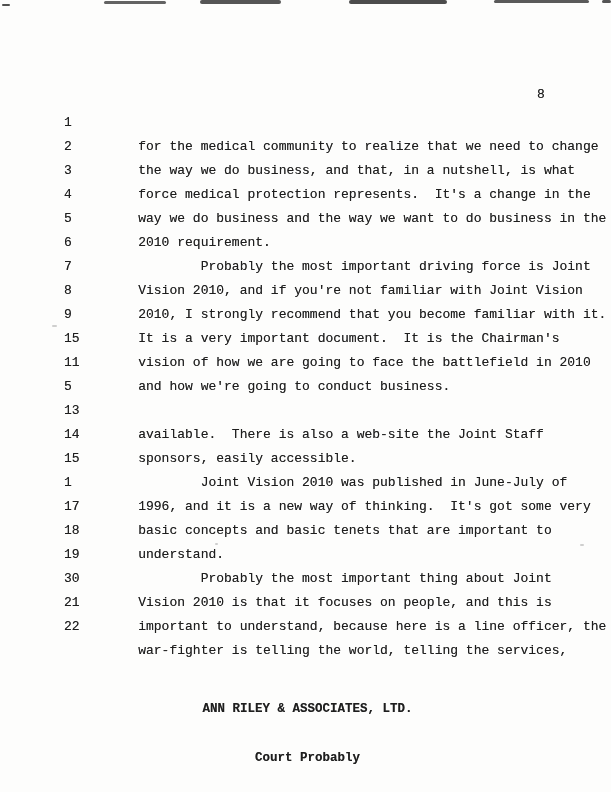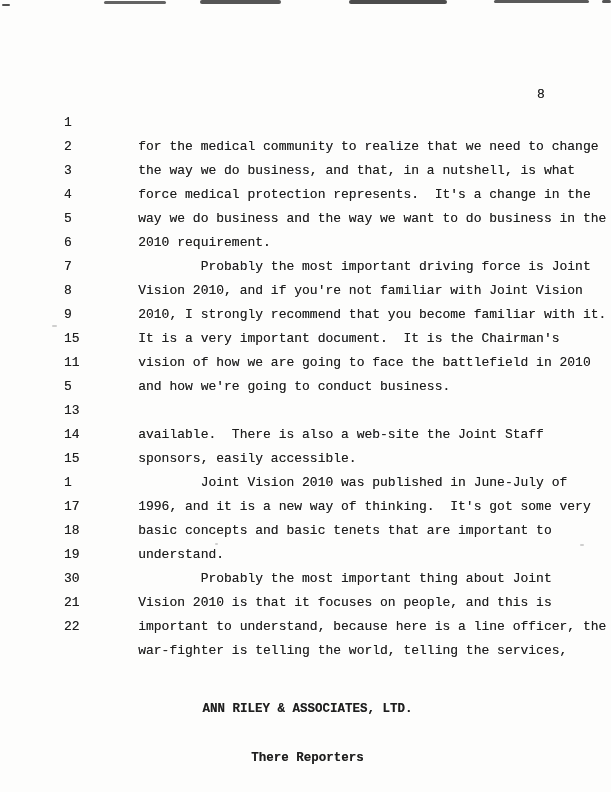--- a/index.html
+++ b/index.html
@@ -191,21 +191,21 @@
   </div>
 
   <div class="line">
     <span class="num">22</span><span class="txt">war-fighter is telling the world, telling the services,</span>
   </div>
 </div>
 
   <div class="footer" id="footer">
   <div class="footer-line">ANN RILEY &amp; ASSOCIATES, LTD.</div>
 
-  <div class="footer-line">There Reporters</div>
+  <div class="footer-line">Court Probably</div>
 
   
 
   
 
   
 </div>
 
 </div>
 

